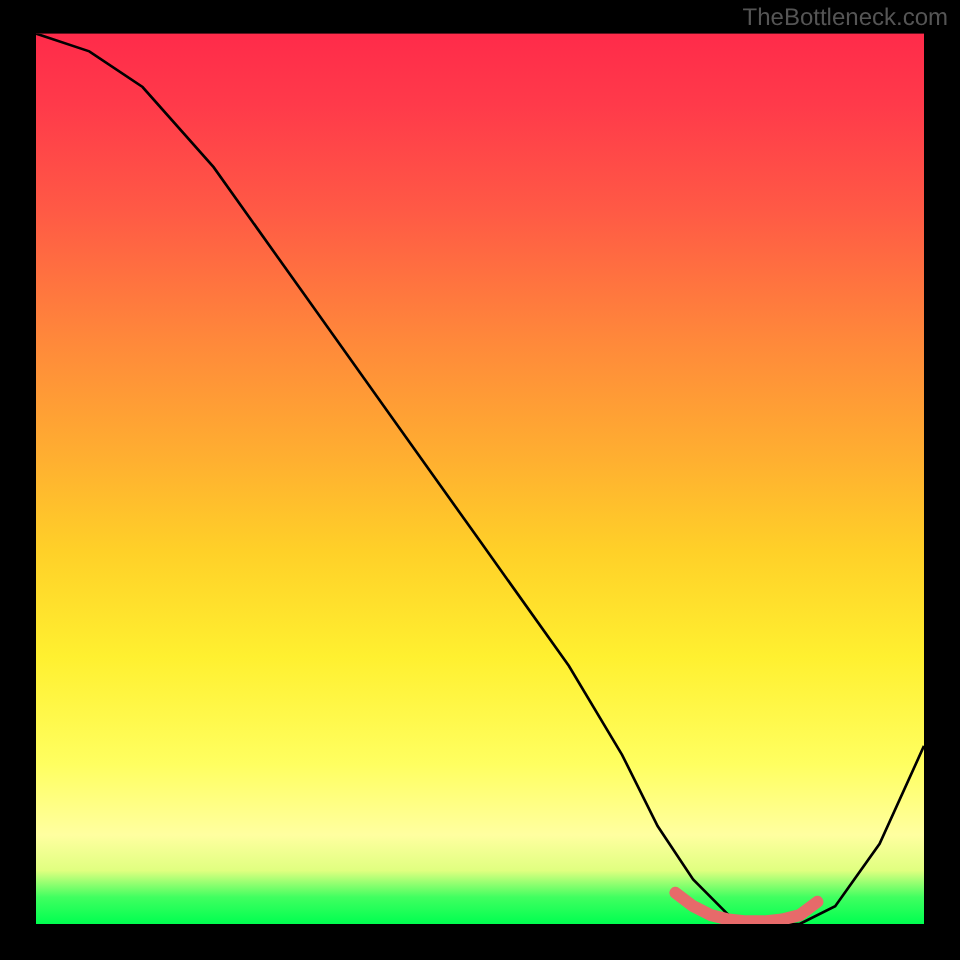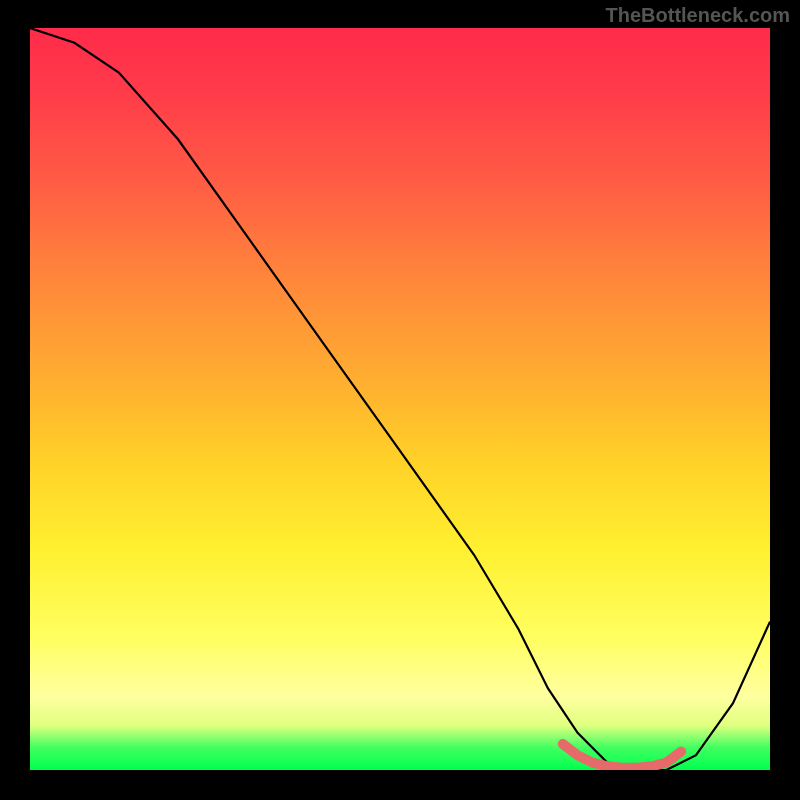--- a/index.html
+++ b/index.html
@@ -9,21 +9,21 @@
     background: #000;
     position: relative;
     font-family: Arial, sans-serif;
   }
   .watermark {
     position: absolute;
     top: 4px;
     right: 10px;
     color: #555;
     font-size: 20px;
-    font-weight: 700;
+    font-weight: 400;
     z-index: 10;
   }
   .plot-area {
     position: absolute;
     left: 30px;
     top: 28px;
     width: 740px;
     height: 742px;
     background: linear-gradient(to bottom,
       #ff2b4a 0%,

